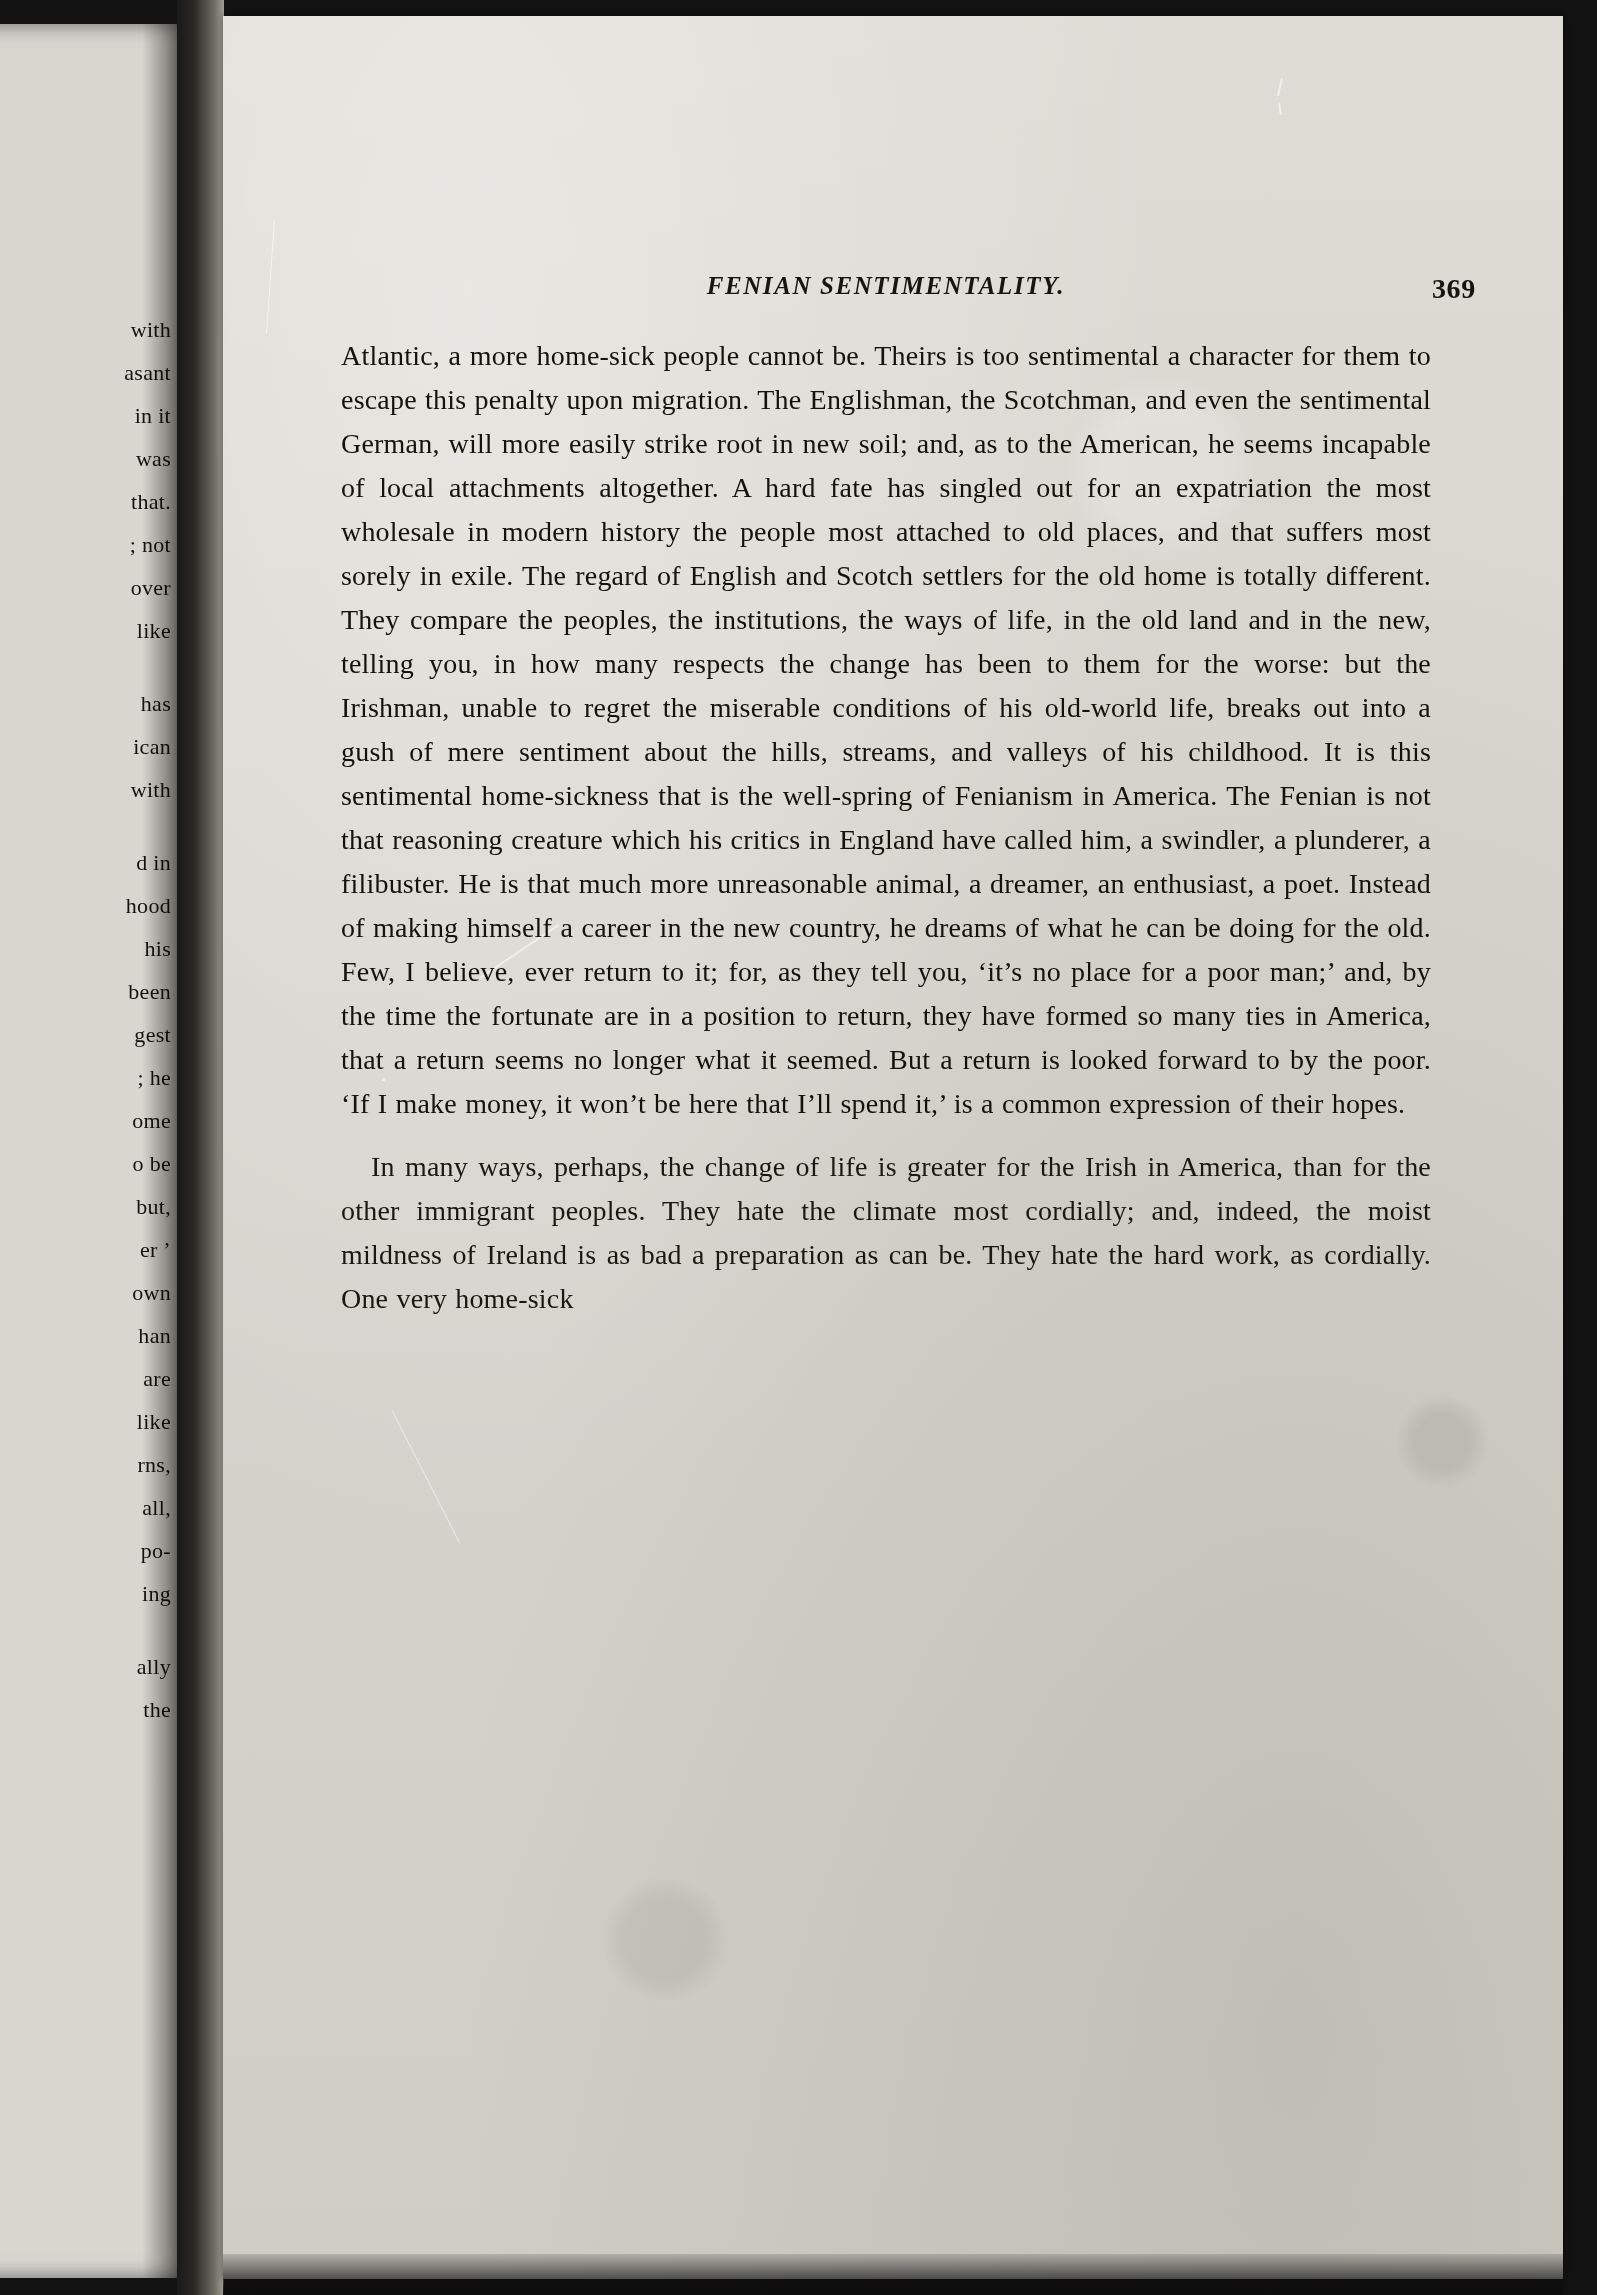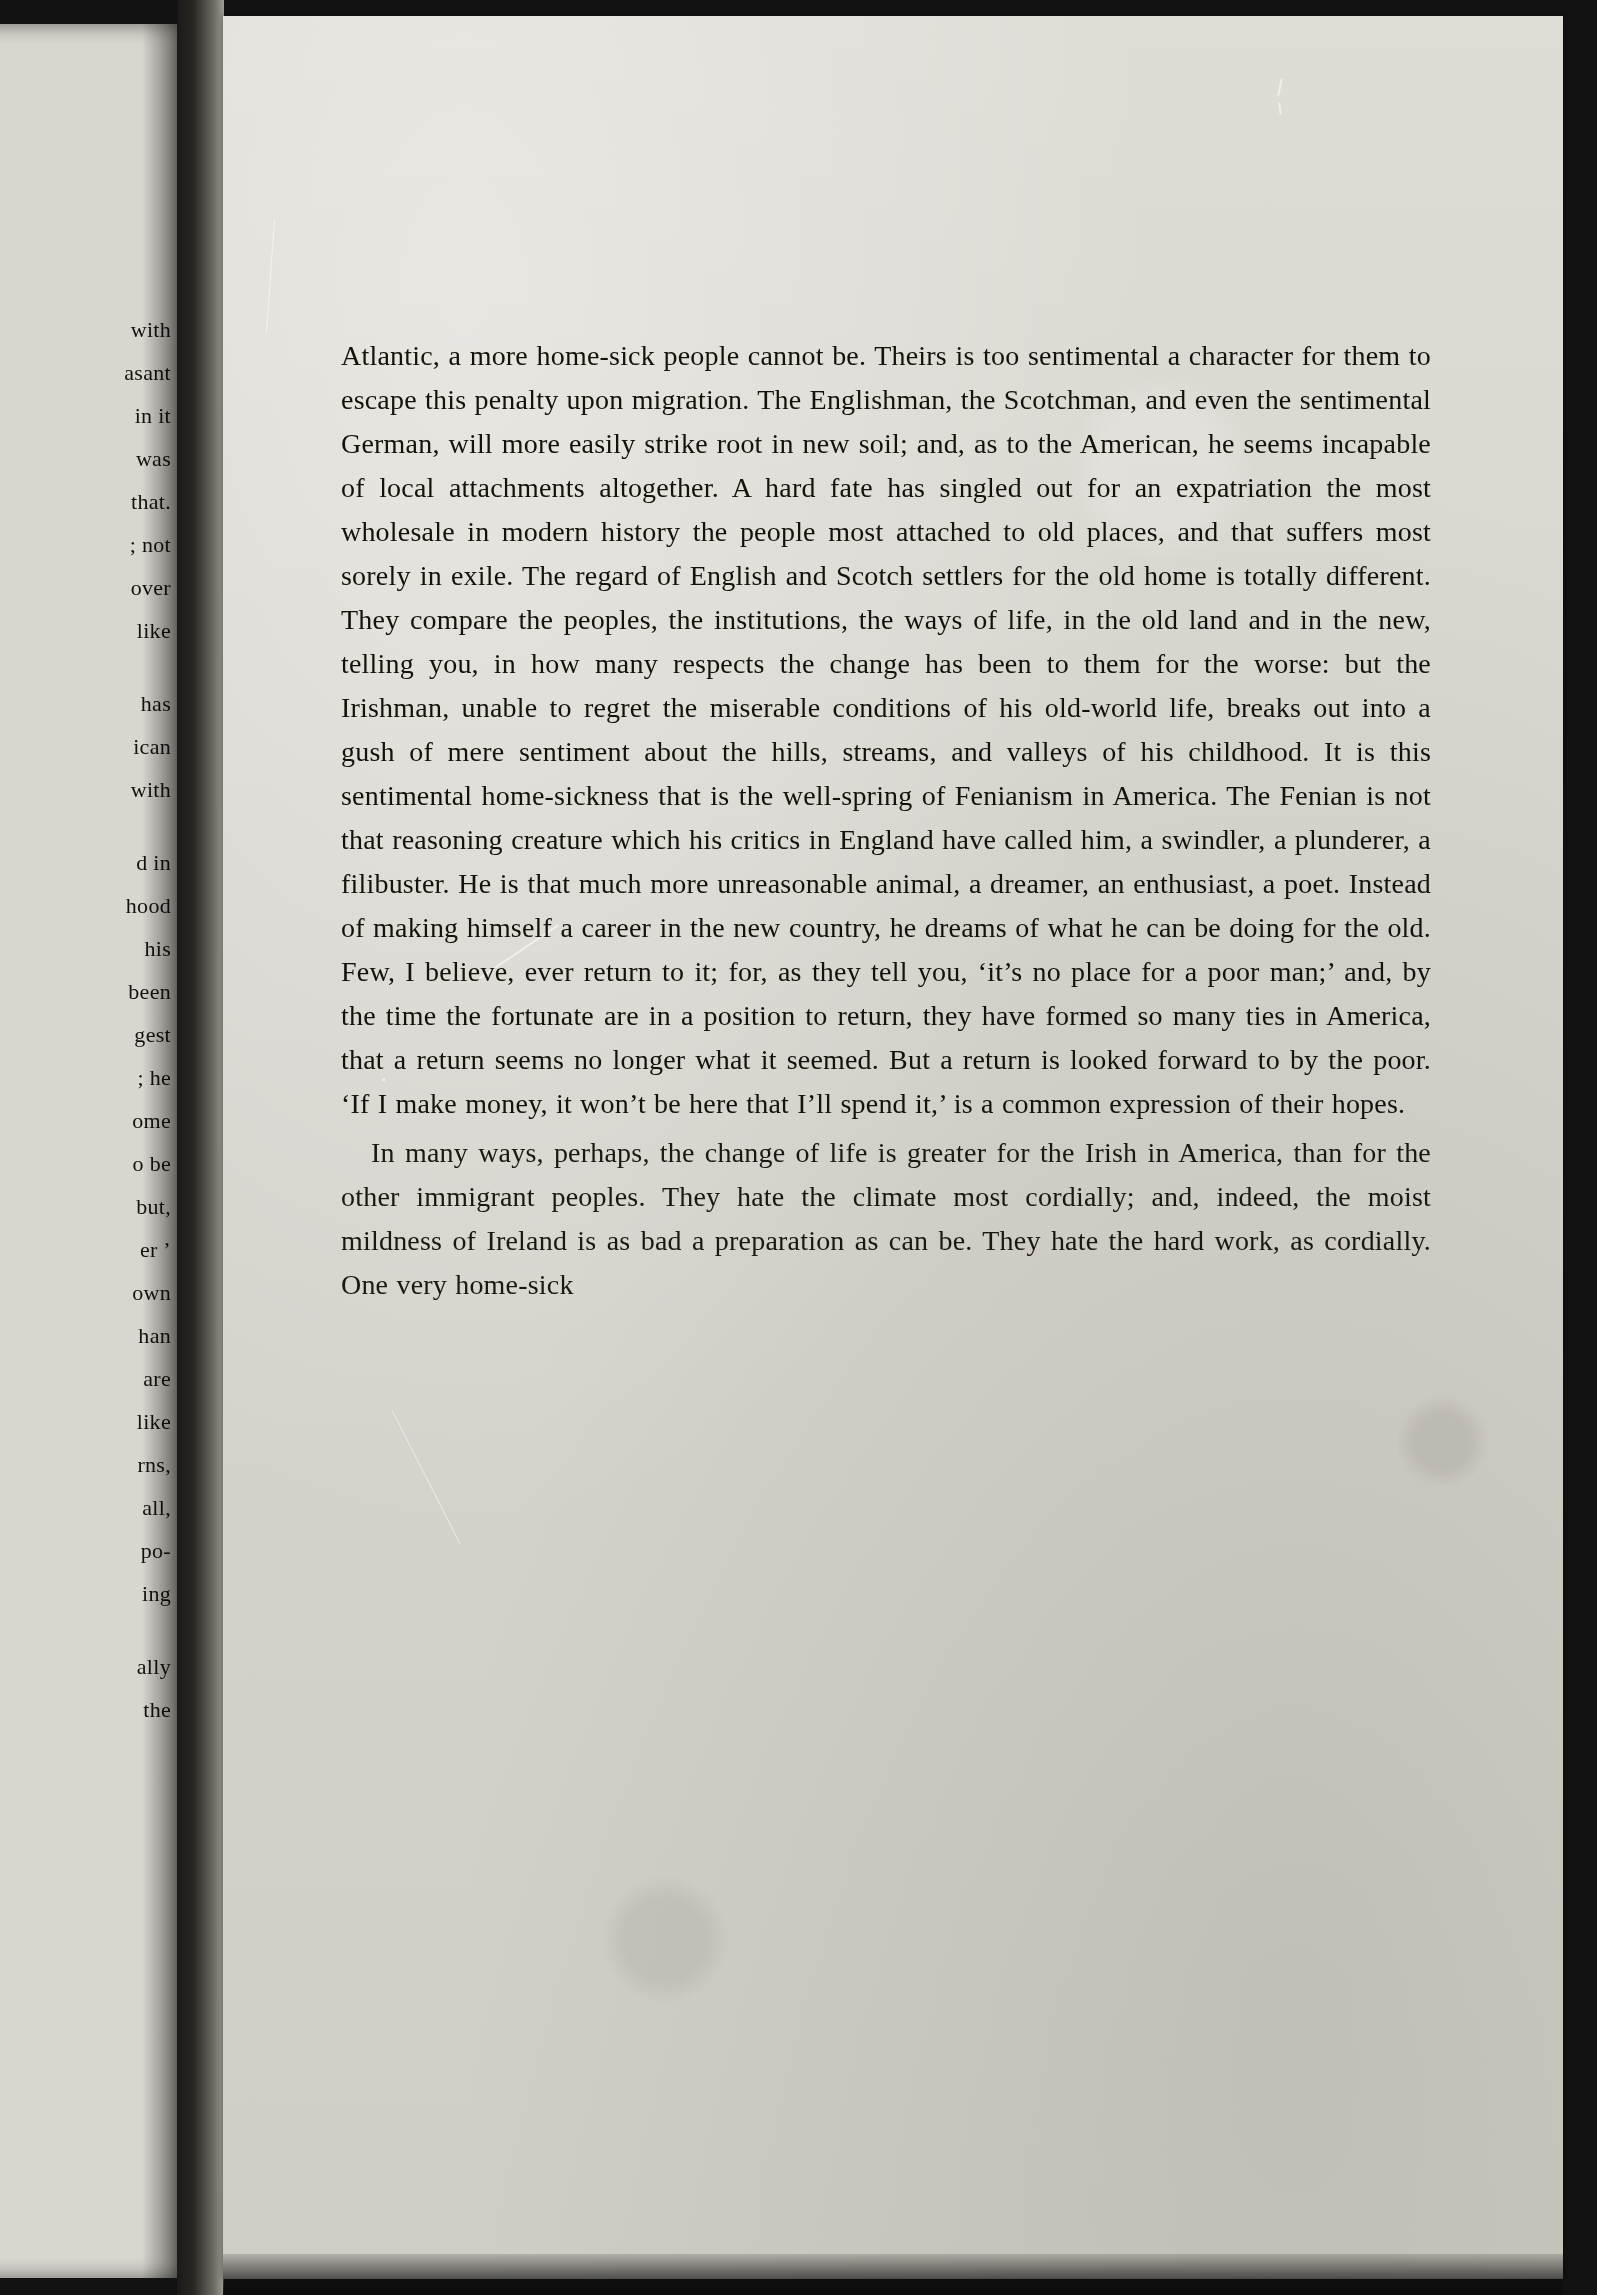--- a/index.html
+++ b/index.html
@@ -136,21 +136,21 @@
     font-family: "Liberation Serif", serif;
     font-size: 28px;
     line-height: 44px;
     text-align: justify;
     text-justify: inter-word;
     letter-spacing: 0.2px;
     word-spacing: 1px;
   }
   #body-text p { margin: 0; }
   #body-text p.indent { text-indent: 30px; }
-  #body-text p + p { margin-top: 5px; }
+  #body-text p + p { margin-top: 19px; }
 
   
   #body-text p:nth-child(2){ color:#1b1810; }
 
   
   #signature {
     position: absolute;
     left: 0; right: 0;
     top: 1953px;
     text-align: center;
@@ -187,20 +187,24 @@
   <div id="gutter"></div>
 
   <div id="page">
 
     <div class="scratch" style="left:1056px; top:62px; width:2px; height:17.6px; transform:rotate(12deg);"></div>
     <div class="scratch" style="left:1056px; top:87px; width:2px; height:12px; transform:rotate(-8deg);"></div>
     <div class="scratch" style="left:257px; top:961px; width:95px; height:2px; transform:rotate(-34deg);"></div>
     <div class="scratch" style="left:169px; top:1394px; width:149px; height:1.4px; transform:rotate(63deg);"></div>
     <div class="scratch" style="left:47px; top:203px; width:1.4px; height:115px; transform:rotate(4deg);"></div>
 
+    <div id="runhead">
+      <div class="title">FENIAN SENTIMENTALITY.</div>
+      <div class="folio">369</div>
+    </div>
 
     <div id="body-text">
       <p>Atlantic, a more home-sick people cannot be.  Theirs is too sentimental a character for them to escape this penalty upon migration.  The Englishman, the Scotchman, and even the sentimental German, will more easily strike root in new soil; and, as to the American, he seems incapable of local attachments altogether.  A hard fate has singled out for an expatriation the most wholesale in modern history the people most attached to old places, and that suffers most sorely in exile.  The regard of English and Scotch settlers for the old home is totally different.  They compare the peoples, the institutions, the ways of life, in the old land and in the new, telling you, in how many respects the change has been to them for the worse: but the Irishman, unable to regret the miserable conditions of his old-world life, breaks out into a gush of mere sentiment about the hills, streams, and valleys of his childhood.  It is this sentimental home-sickness that is the well-spring of Fenianism in America.  The Fenian is not that reasoning creature which his critics in England have called him, a swindler, a plunderer, a filibuster.  He is that much more unreasonable animal, a dreamer, an enthusiast, a poet.  Instead of making himself a career in the new country, he dreams of what he can be doing for the old.  Few, I believe, ever return to it; for, as they tell you, ‘it’s no place for a poor man;’ and, by the time the fortunate are in a position to return, they have formed so many ties in America, that a return seems no longer what it seemed.  But a return is looked forward to by the poor. ‘If I make money, it won’t be here that I’ll spend it,’ is a common expression of their hopes.</p>
       <p class="indent">In many ways, perhaps, the change of life is greater for the Irish in America, than for the other immigrant peoples.  They hate the climate most cordially; and, indeed, the moist mildness of Ireland is as bad a preparation as can be. They hate the hard work, as cordially.  One very home-sick</p>
     </div>
 
 
   </div>
 
   <div id="bottom-shadow"></div>

